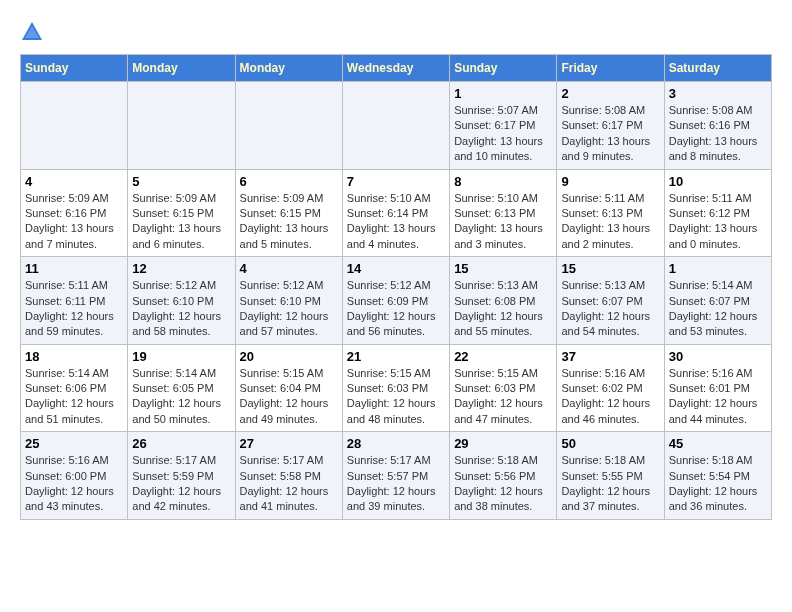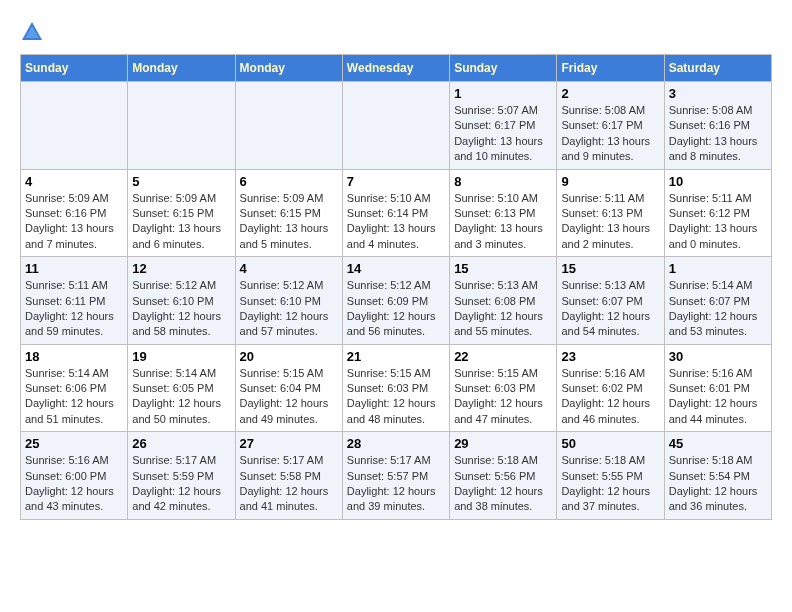--- a/index.html
+++ b/index.html
@@ -283,21 +283,21 @@
 and 48 minutes.</div>
         </td>
         <td>
           <span class="day-num">22</span>
           <div class="day-detail" style="white-space: pre-line;">Sunrise: 5:15 AM
 Sunset: 6:03 PM
 Daylight: 12 hours
 and 47 minutes.</div>
         </td>
         <td>
-          <span class="day-num">23</span>
+          <span class="day-num">37</span>
           <div class="day-detail" style="white-space: pre-line;">Sunrise: 5:16 AM
 Sunset: 6:02 PM
 Daylight: 12 hours
 and 46 minutes.</div>
         </td>
         <td>
           <span class="day-num">30</span>
           <div class="day-detail" style="white-space: pre-line;">Sunrise: 5:16 AM
 Sunset: 6:01 PM
 Daylight: 12 hours

